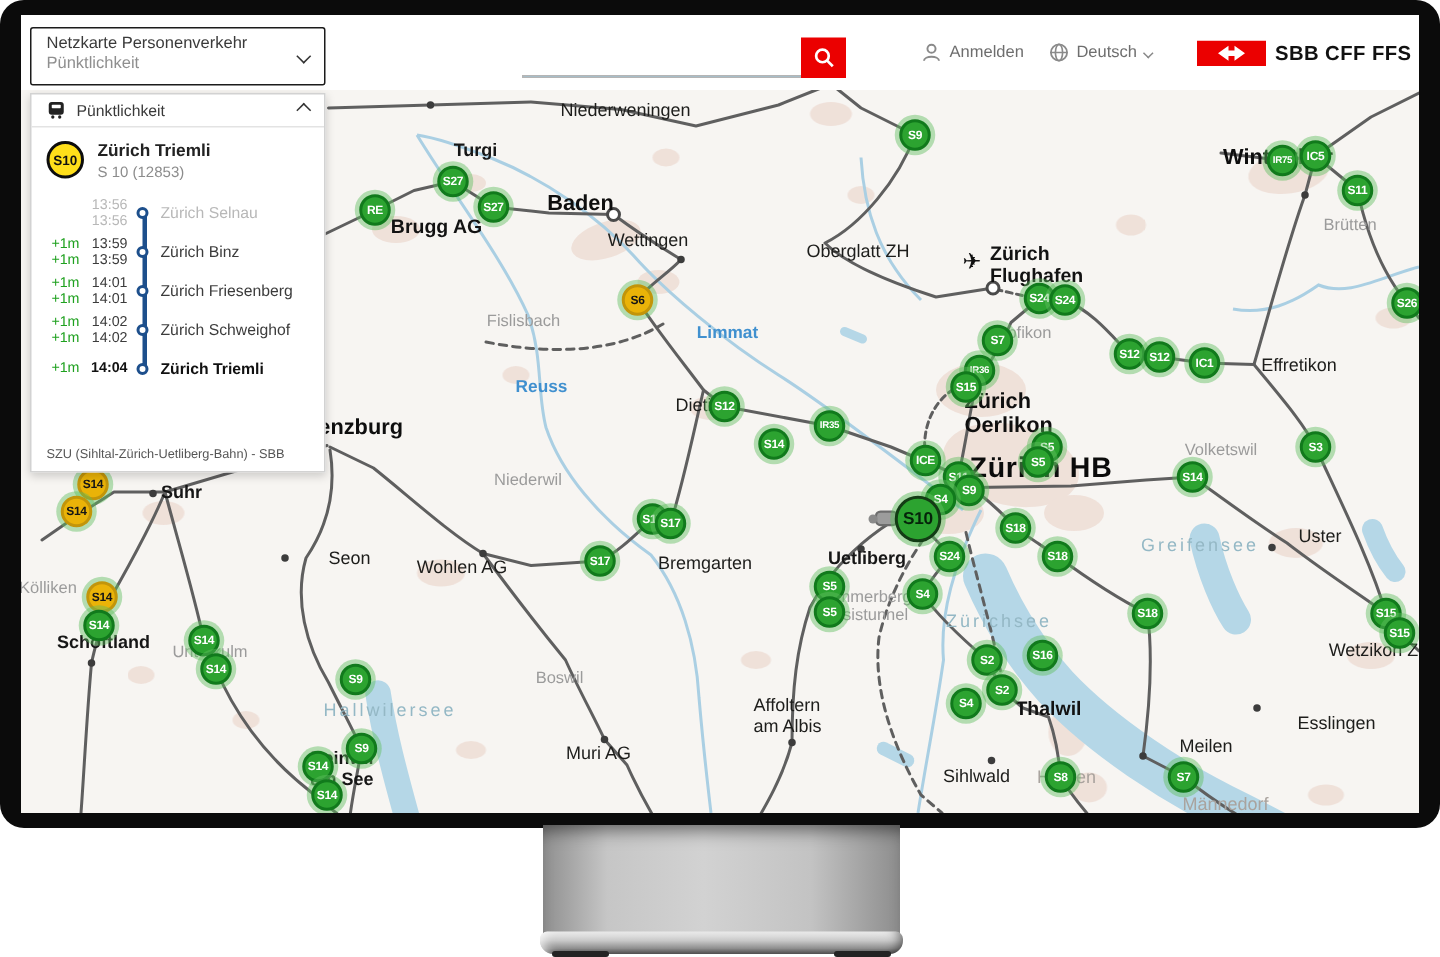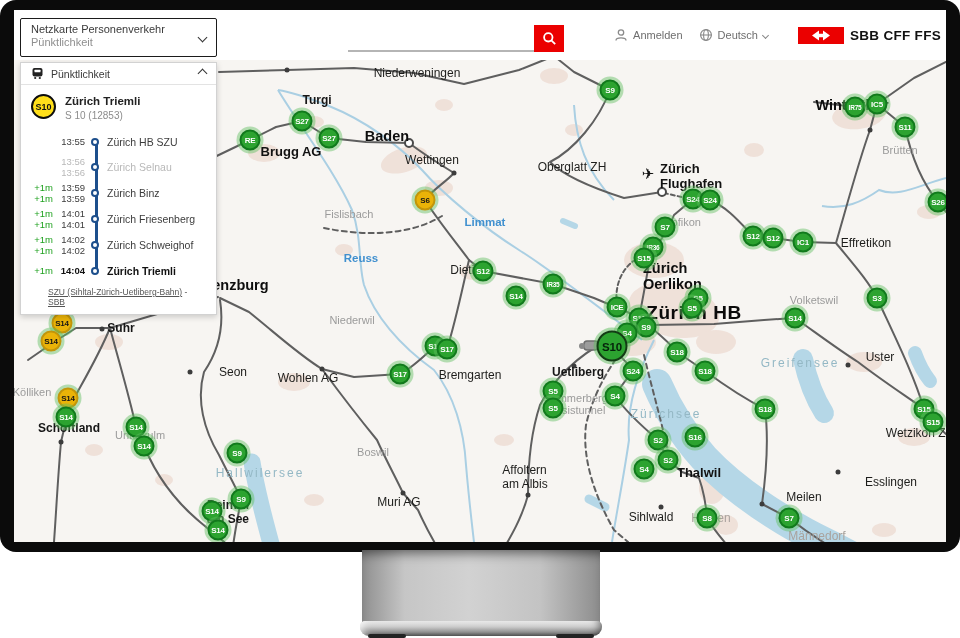--- a/index.html
+++ b/index.html
@@ -74,21 +74,21 @@
   .tl-line { position:absolute; left:74px; top:13px; bottom:11px; width:3px; background:#1d4f8c; }
   .stop-row { display:flex; align-items:center; min-height:21px; margin-bottom:4px; position:relative; }
   .col-delay { width:26px; text-align:right; font-size:9.5px; color:#1fa11f; line-height:11px; flex:none; }
   .col-time { width:32px; text-align:right; font-size:9.5px; color:#3c3c3c; line-height:11px; flex:none; }
   .col-node { width:20px; display:flex; justify-content:center; flex:none; }
   .node { width:8px; height:8px; border:2px solid #1d4f8c; background:#fff; border-radius:50%; position:relative; z-index:2; }
   .col-name { font-size:10.5px; color:#3c3c3c; padding-left:2px; }
   .stop-row.muted .col-time, .stop-row.muted .col-name { color:#b8b8b8; }
   .stop-row.bold .col-time, .stop-row.bold .col-name { font-weight:700; color:#111; }
   .panel-foot { position:absolute; left:10px; bottom:7px; font-size:8.5px; color:#555; }
-  .panel-foot a { color:#555; text-decoration:underline; cursor:pointer;margin-left:17px; }
+  .panel-foot a { color:#555; cursor:pointer; }
 </style>
 </head>
 <body>
 
 <div class="monitor">
   <div class="frame"></div>
 
   <div class="screen">
 
     <div class="map" id="map">
@@ -375,30 +375,20 @@
       </div>
       <div class="train-info">
         <div class="sel-badge">S10</div>
         <div>
           <div class="train-name">Zürich Triemli</div>
           <div class="train-line">S 10 (12853)</div>
         </div>
       </div>
       <div class="stops" id="stops">
         <div class="tl-line"></div>
-      <div class="stop-row">
-            <div class="col-delay"></div>
-            <div class="col-time">
-              <div>13:55</div>
-            </div>
-            <div class="col-node">
-              <div class="node"></div>
-            </div>
-            <div class="col-name">Zürich HB SZU</div>
-          </div>
           <div class="stop-row muted">
             <div class="col-delay"></div>
             <div class="col-time">
               <div>13:56</div>
               <div>13:56</div>
             </div>
             <div class="col-node">
               <div class="node"></div>
             </div>
             <div class="col-name">Zürich Selnau</div>

